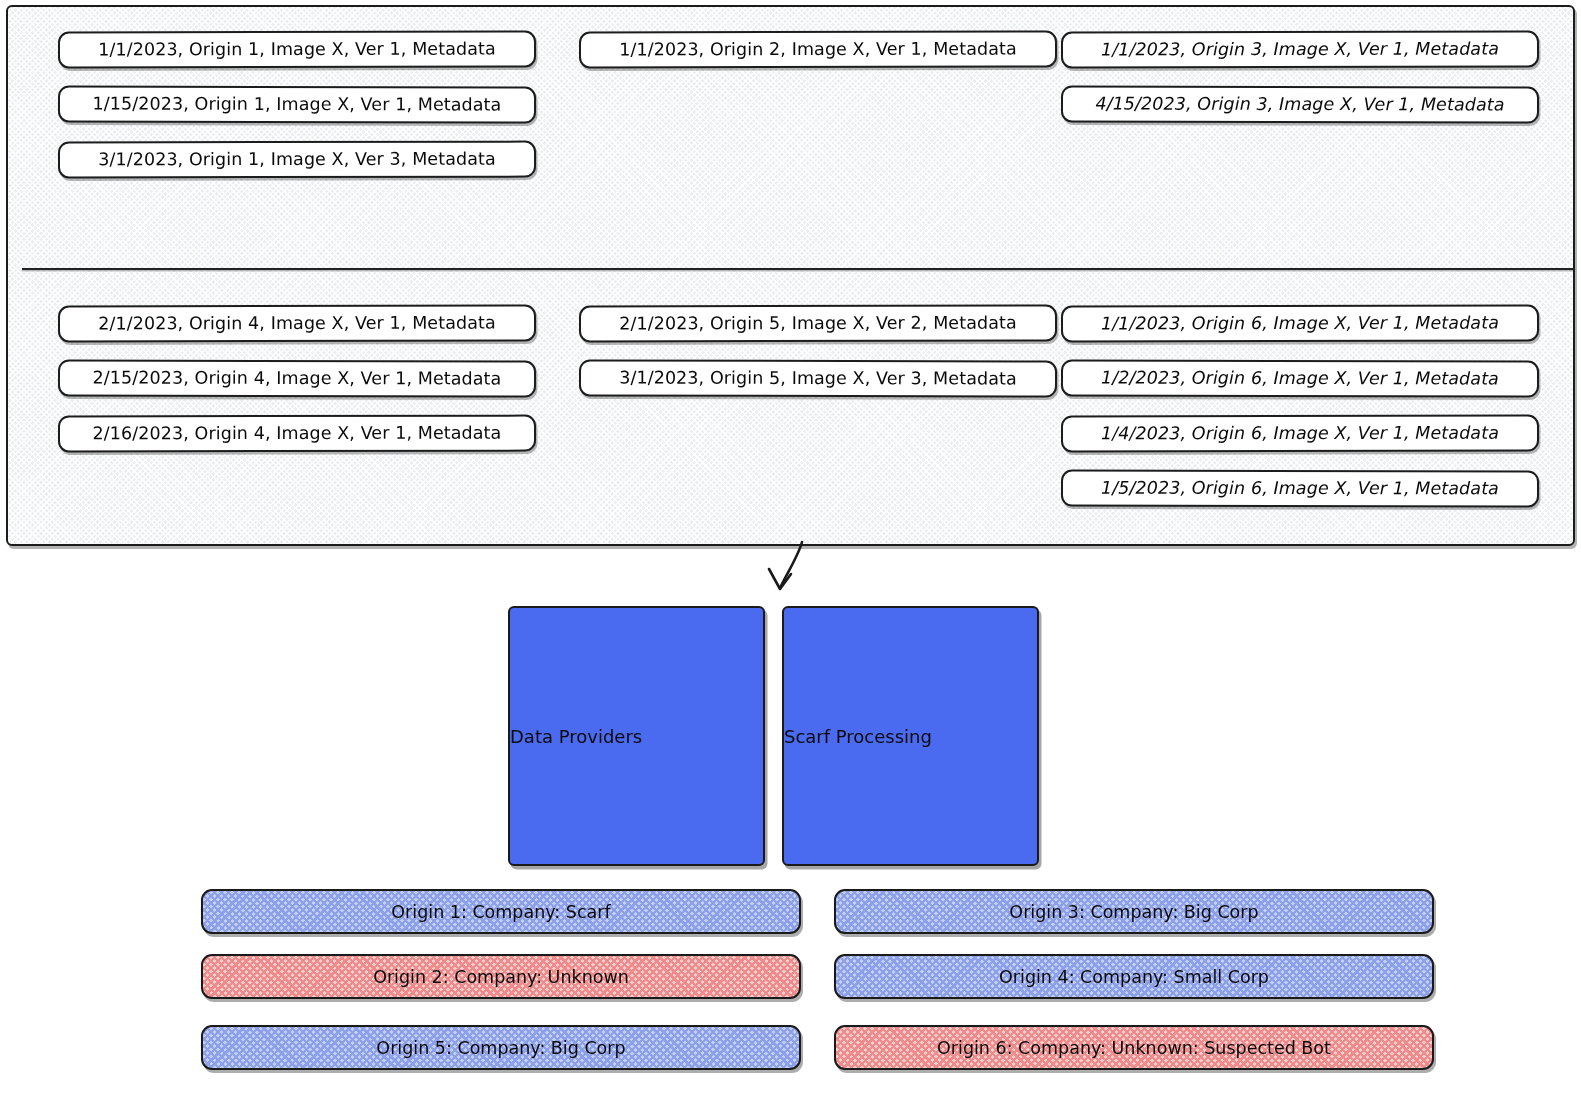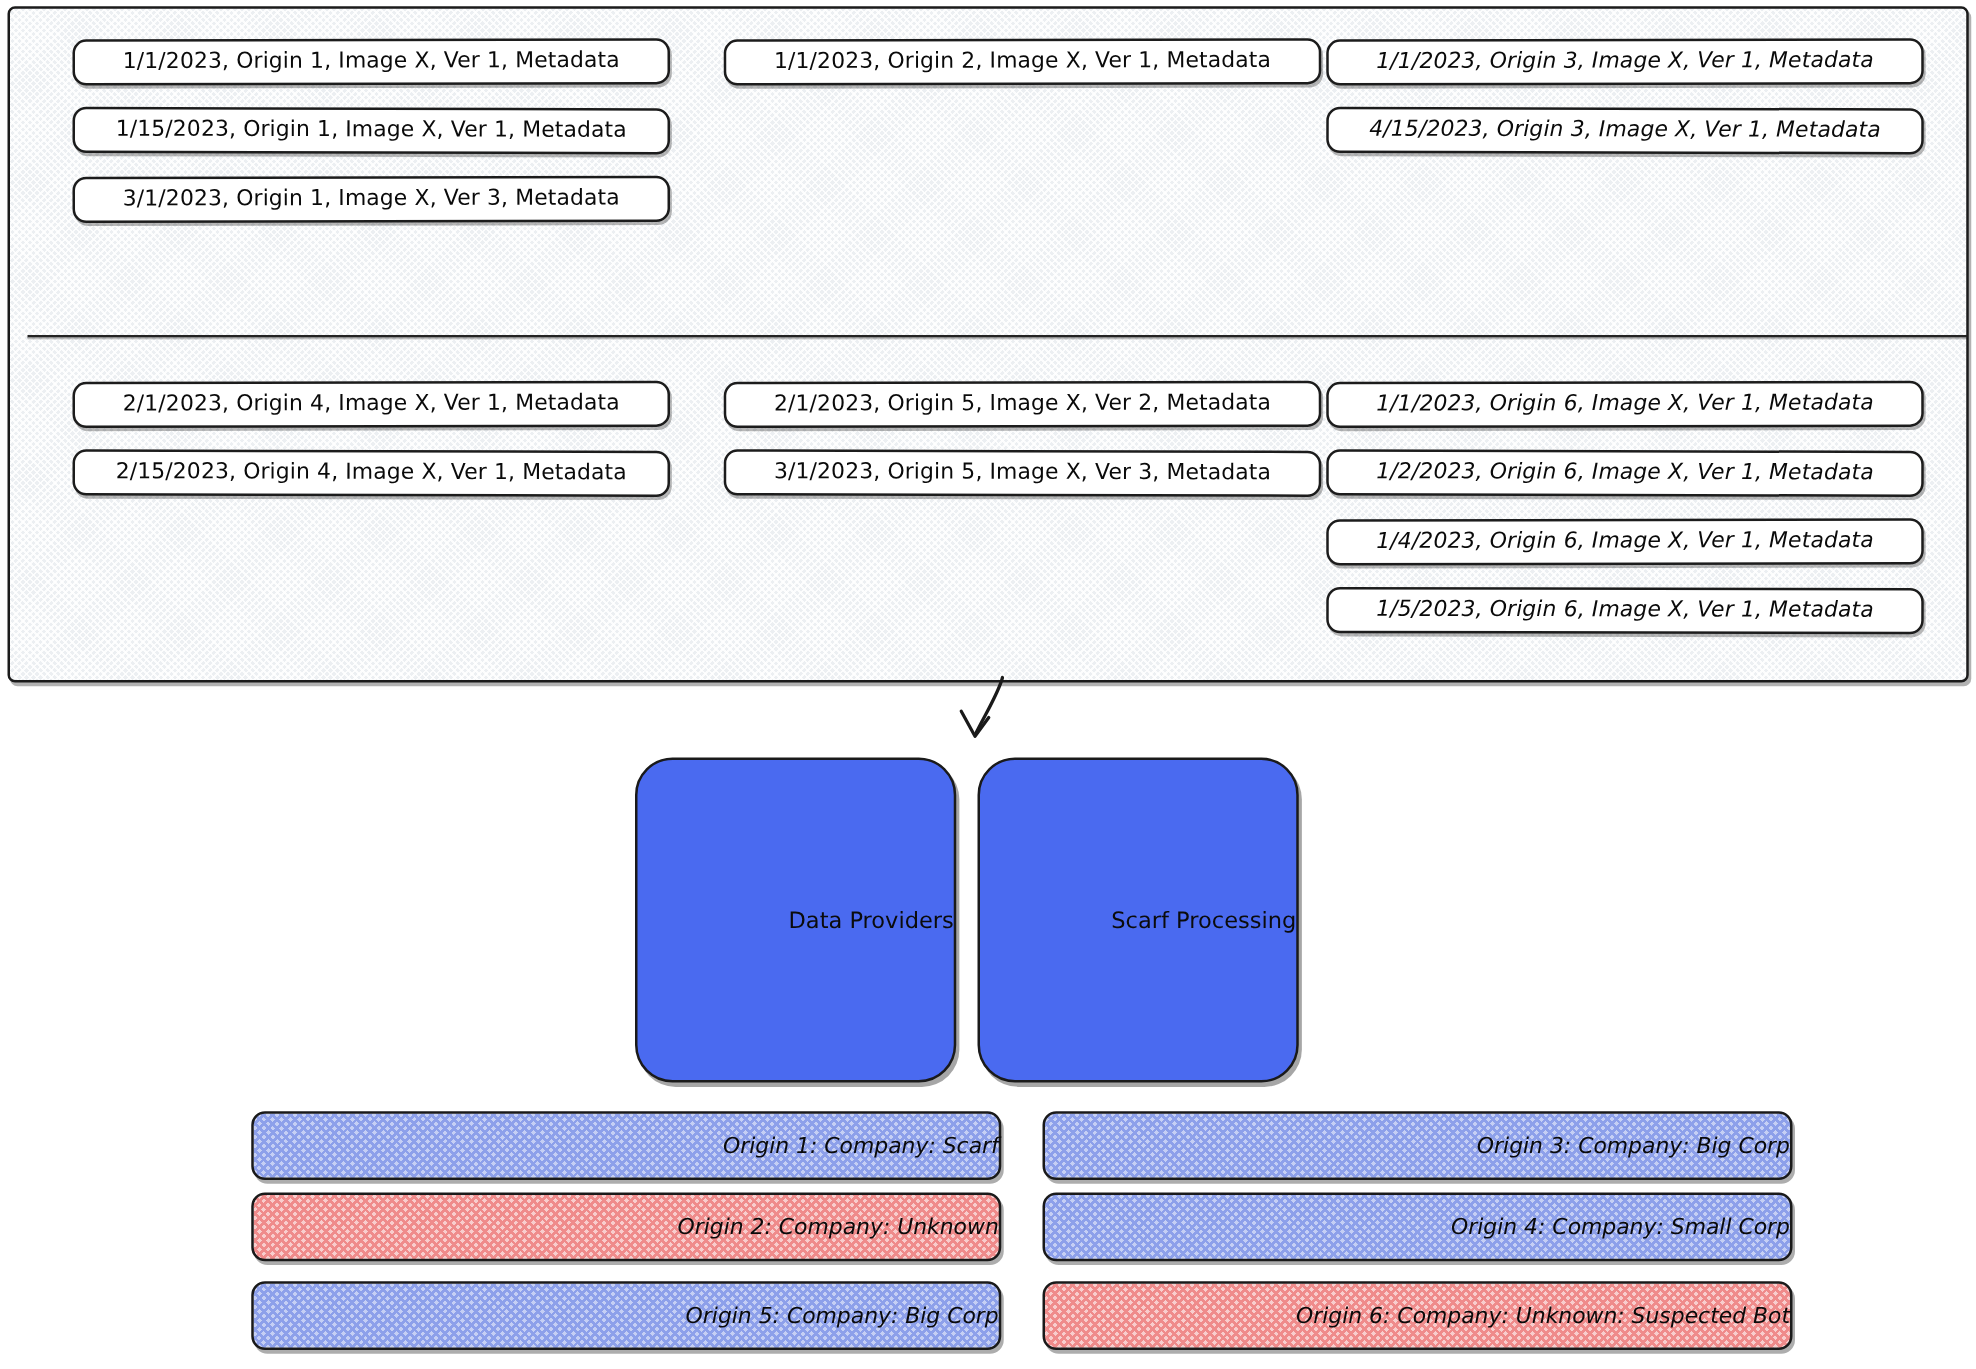--- a/index.html
+++ b/index.html
@@ -96,49 +96,48 @@
     width: 130px;
     height: 60px;
     pointer-events: none;
   }
 
   
   .process-box {
     position: absolute;
     box-sizing: border-box;
     border: 2.5px solid #1a1a1a;
-    border-radius: 30px;
+    border-radius: 6px;
     background: #4a6af0;
     box-shadow: 2.5px 3.5px 0 rgba(0,0,0,0.35);
     display: flex;
     align-items: center;
-    justify-content: flex-end;
+    justify-content: flex-start;
   }
   #process-data-providers  { left: 508px; top: 606px; width: 257px; height: 260px; }
   #process-scarf-processing{ left: 782px; top: 606px; width: 257px; height: 260px; }
   .process-box .proc-text {
     font-family: "DejaVu Sans", sans-serif;
     font-size: 18px;
     color: #0b0b0b;
     white-space: nowrap;
   }
 
   
   .legend-bar {
     position: absolute;
     box-sizing: border-box;
     width: 600px;
-    height: 55px;
+    height: 45px;
     border: 2.5px solid #1a1a1a;
     border-radius: 11px;
     display: flex;
     align-items: center;
-    justify-content: flex-end;
+    justify-content: center;
     box-shadow: 2px 3px 0 rgba(0,0,0,0.32);
-    font-style: italic;
   }
   .legend-bar.blue {
     background-color: #ffffff;
     background-image:
       repeating-linear-gradient(45deg,  #8da0ea 0 2.2px, rgba(255,255,255,0) 2.2px 5px),
       repeating-linear-gradient(-45deg, #8da0ea 0 2.2px, rgba(255,255,255,0) 2.2px 5px),
       linear-gradient(#c5cff4, #c5cff4);
   }
   .legend-bar.red {
     background-color: #ffffff;
@@ -201,20 +200,23 @@
 
   <div class="record-group" id="group-bottom">
 
     <div class="record-col c1">
       <div class="record-box">
         <span class="rec-text">2/1/2023, Origin 4, Image X, Ver 1, Metadata</span>
       </div>
       <div class="record-box">
         <span class="rec-text">2/15/2023, Origin 4, Image X, Ver 1, Metadata</span>
       </div>
+      <div class="record-box">
+        <span class="rec-text">2/16/2023, Origin 4, Image X, Ver 1, Metadata</span>
+      </div>
     </div>
 
     <div class="record-col c2">
       <div class="record-box">
         <span class="rec-text">2/1/2023, Origin 5, Image X, Ver 2, Metadata</span>
       </div>
       <div class="record-box">
         <span class="rec-text">3/1/2023, Origin 5, Image X, Ver 3, Metadata</span>
       </div>
     </div>

